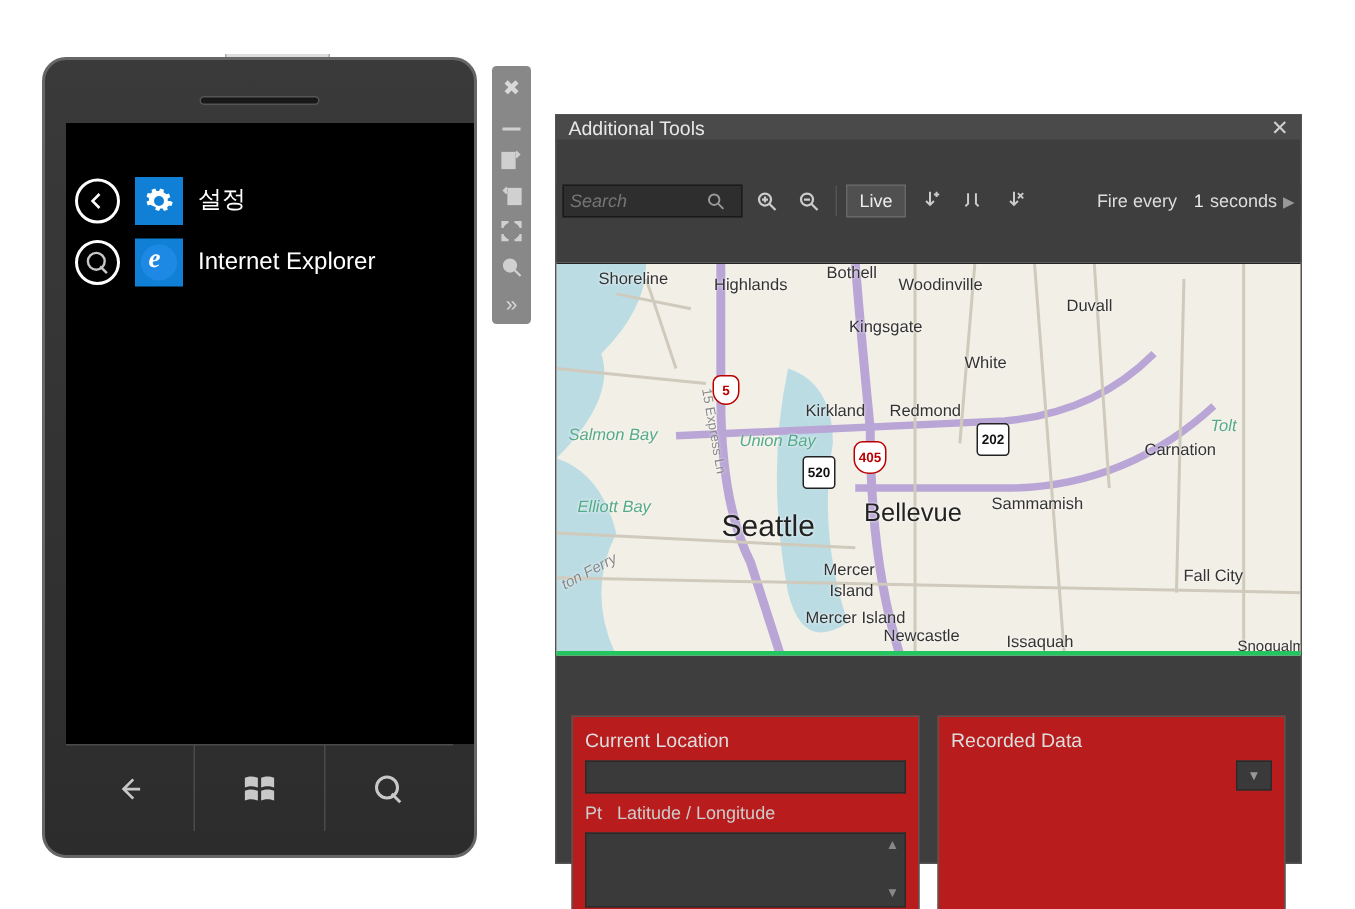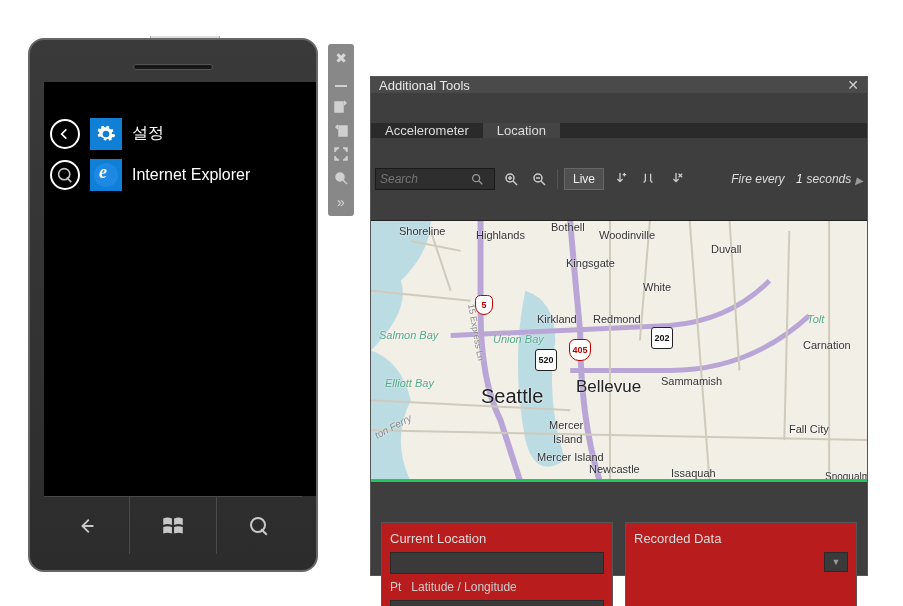--- a/index.html
+++ b/index.html
@@ -243,21 +243,21 @@
     cursor:pointer;
   }
   .divider { width:1px; height:20px; background:#555; margin:0 2px;}
   .live-btn {
     height: 22px; padding: 0 8px;
     background: #505050;
     display:flex; align-items:center;
     color:#eee; font-size:12px;
     border:1px solid #666;
   }
-  .fire-group { display:flex; align-items:flex-end; gap:4px; margin-left:auto; font-size:12px; color:#ddd;font-style:italic;}
+  .fire-group { display:flex; align-items:flex-end; gap:4px; margin-left:auto; font-size:12px; color:#ddd;}
   .fire-num { width:14px; text-align:right; color:#eee;}
   .tri { font-size:10px; color:#999; }
 
   .map {
     flex: 0 0 262px;
     position: relative;
     background: #f2efe7;
     border-top:1px solid #222;
     border-bottom:3px solid #22c55e;
     overflow:hidden;
@@ -399,24 +399,20 @@
     </div>
   <div class="emu-btn">»</div>
 </div>
 
 <div class="atools">
   <div class="atools-titlebar">
     <span class="title">Additional Tools</span>
     <span class="atools-close">✕</span>
   </div>
 
-  <div class="tabs">
-    <div class="tab">Accelerometer</div>
-    <div class="tab active">Location</div>
-  </div>
 
   <div class="toolbar">
     <div class="searchbox">
       <input placeholder="Search" style="">
       <svg class="sicon" viewBox="0 0 16 16" fill="none" stroke="#999" stroke-width="1.5">
           <circle cx="7" cy="7" r="4"></circle>
           <line x1="10" y1="10" x2="14" y2="14"></line>
         </svg>
     </div>
     <div class="tbtn">
@@ -485,22 +481,22 @@
     <span class="lbl" style="left:105px; top:8px;">Highlands</span>
     <span class="lbl" style="left:180px; top:0px;">Bothell</span>
     <span class="lbl" style="left:228px; top:8px;">Woodinville</span>
     <span class="lbl" style="left:340px; top:22px;">Duvall</span>
     <span class="lbl" style="left:195px; top:36px;">Kingsgate</span>
     <span class="lbl" style="left:272px; top:60px;">White</span>
     <span class="lbl" style="left:166px; top:92px;">Kirkland</span>
     <span class="lbl" style="left:222px; top:92px;">Redmond</span>
     <span class="lbl" style="left:122px; top:112px; font-style:italic; color:#5a8;">Union Bay</span>
     <span class="lbl" style="left:8px; top:108px; font-style:italic; color:#5a8;">Salmon Bay</span>
-    <span class="lbl" style="left:436px; top:92px; font-style:italic; color:#5a8;">Tolt</span>
-    <span class="lbl" style="left:392px; top:118px;margin-left:40px;">Carnation</span>
+    <span class="lbl" style="left:436px; top:102px; font-style:italic; color:#5a8;">Tolt</span>
+    <span class="lbl" style="left:392px; top:118px;">Carnation</span>
     <span class="lbl" style="left:14px; top:156px; font-style:italic; color:#5a8;">Elliott Bay</span>
     <span class="lbl city" style="left:110px; top:164px;">Seattle</span>
     <span class="lbl city" style="left:205px; top:156px; font-size:17px;">Bellevue</span>
     <span class="lbl" style="left:290px; top:154px;">Sammamish</span>
     <span class="lbl" style="left:178px; top:198px;">Mercer</span>
     <span class="lbl" style="left:182px; top:212px;">Island</span>
     <span class="lbl" style="left:166px; top:230px;">Mercer Island</span>
     <span class="lbl" style="left:218px; top:242px;">Newcastle</span>
     <span class="lbl" style="left:300px; top:246px;">Issaquah</span>
     <span class="lbl" style="left:418px; top:202px;">Fall City</span>

